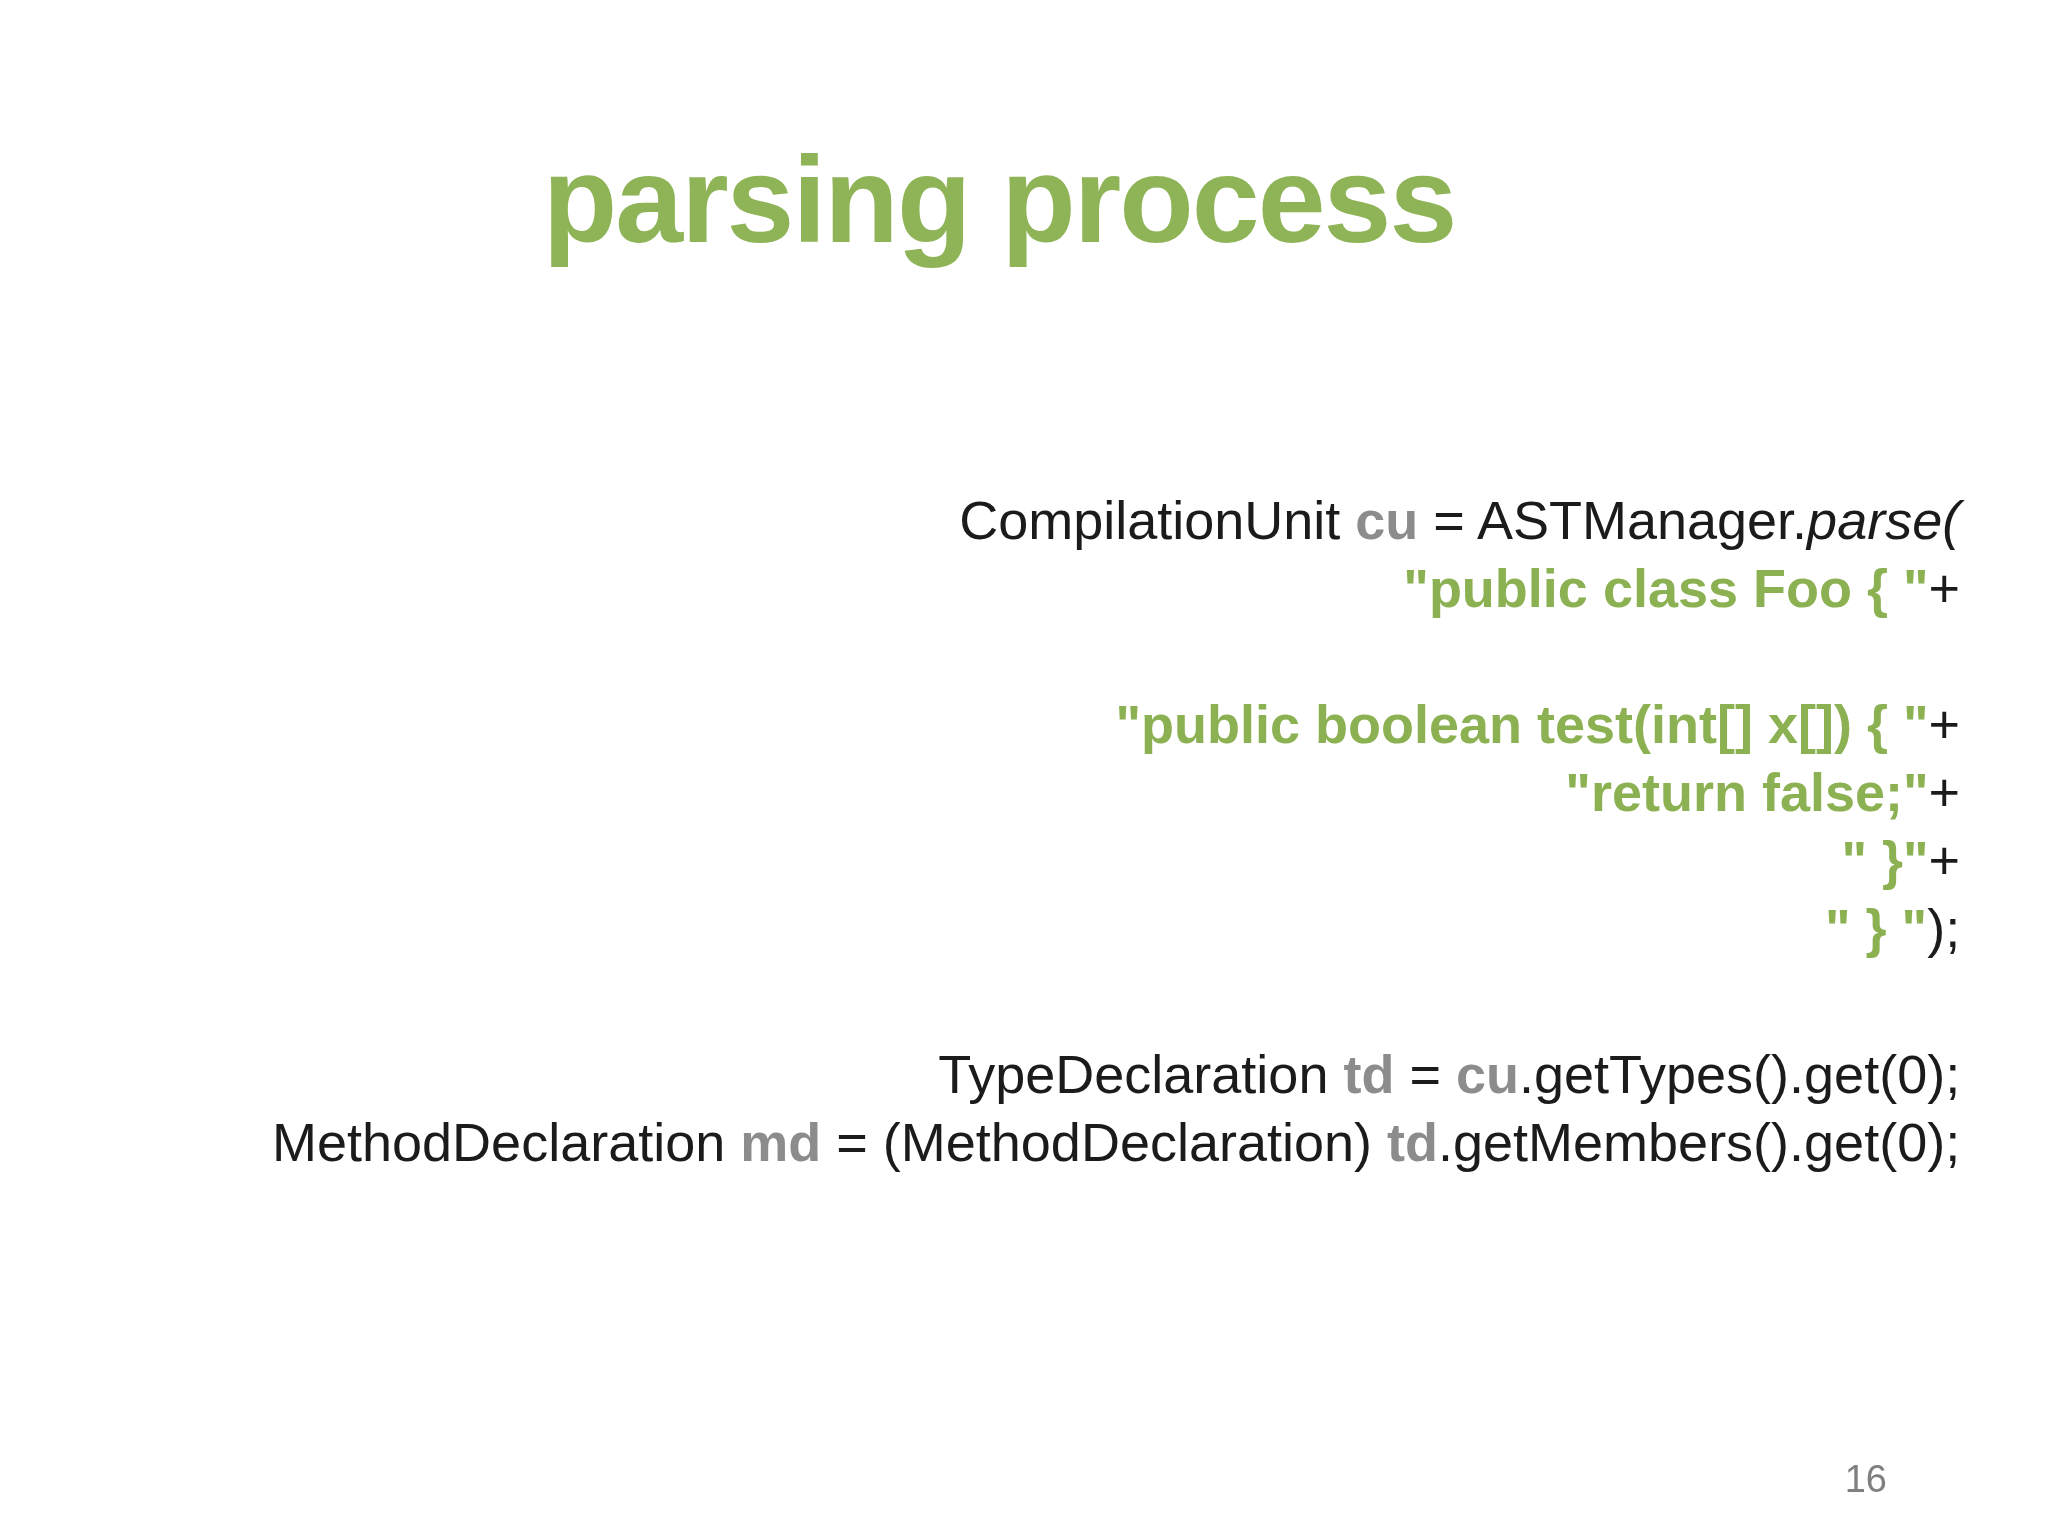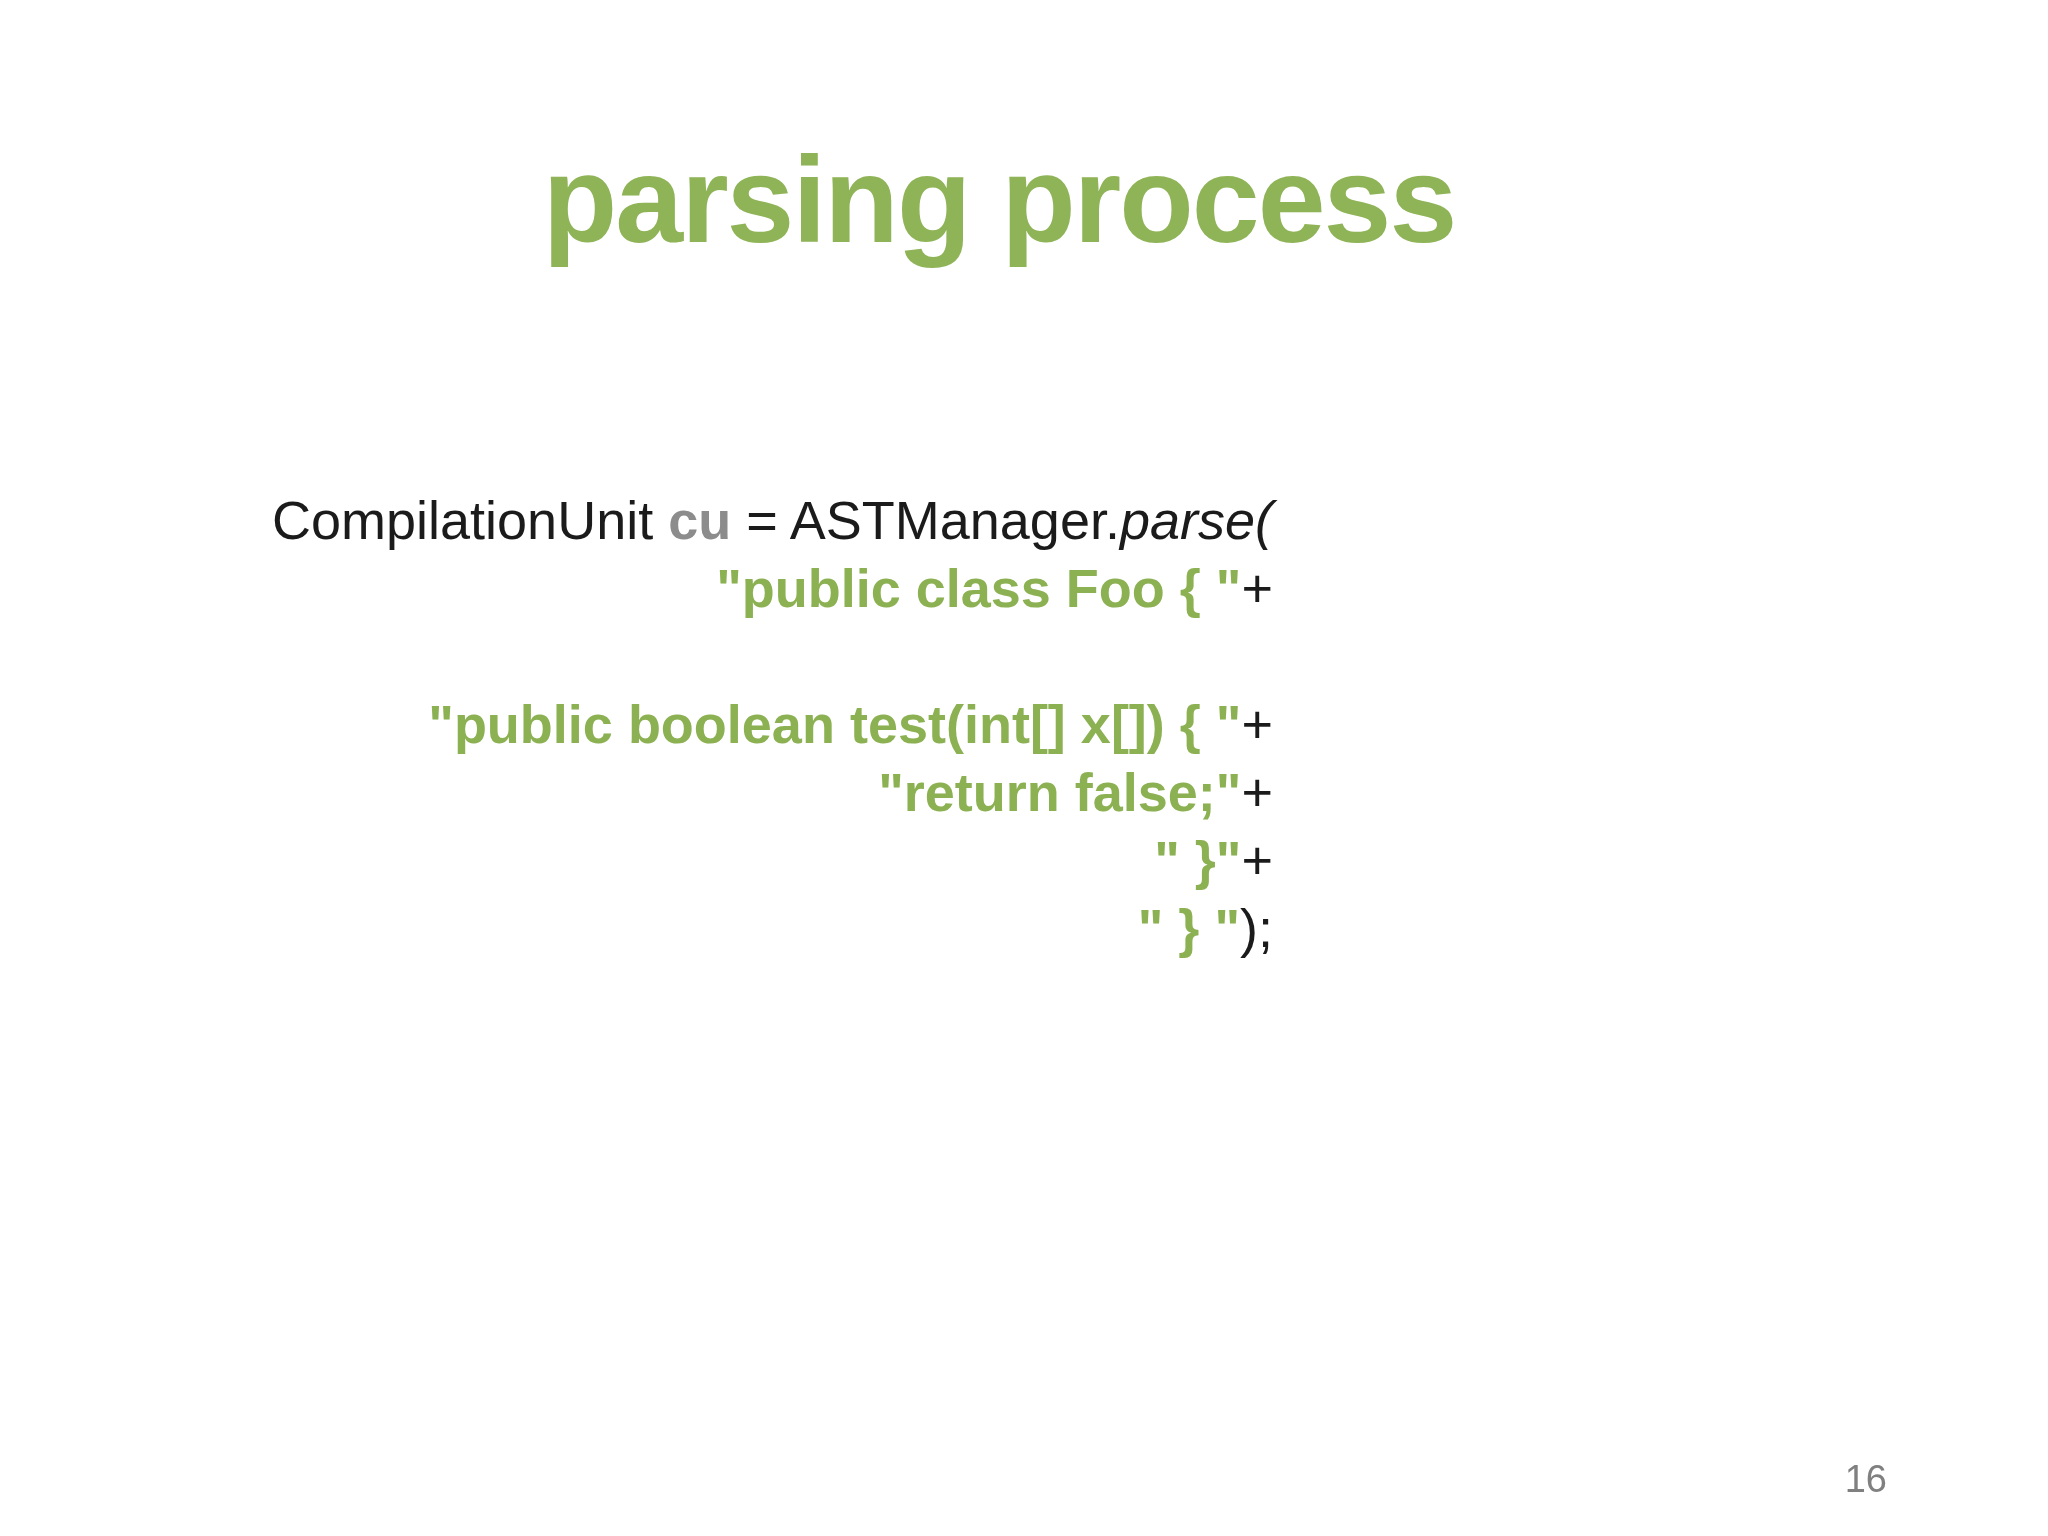--- a/index.html
+++ b/index.html
@@ -89,19 +89,21 @@
     <div class="code-line ind-2"><span class="seg-green">"public boolean test(int[] x[]) { "</span><span>+</span></div>
 
     <div class="code-line ind-3"><span class="seg-green">"return false;"</span><span>+</span></div>
 
     <div class="code-line ind-2"><span class="seg-green">" }"</span><span>+</span></div>
 
     <div class="code-line ind-q"><span class="seg-green">" } "</span><span>);</span></div>
 
     <div class="blank-line"></div>
 
+    <div class="code-line gap-top"><span>TypeDeclaration </span><span class="seg-var">td</span><span> = </span><span class="seg-var">cu</span><span>.getTypes().get(0);</span></div>
 
+    <div class="code-line"><span>MethodDeclaration </span><span class="seg-var">md</span><span> = (MethodDeclaration) </span><span class="seg-var">td</span><span>.getMembers().get(0);</span></div>
 
   </div>
 
   <div class="page-number">16</div>
 
 </div>
 
 </body></html>

